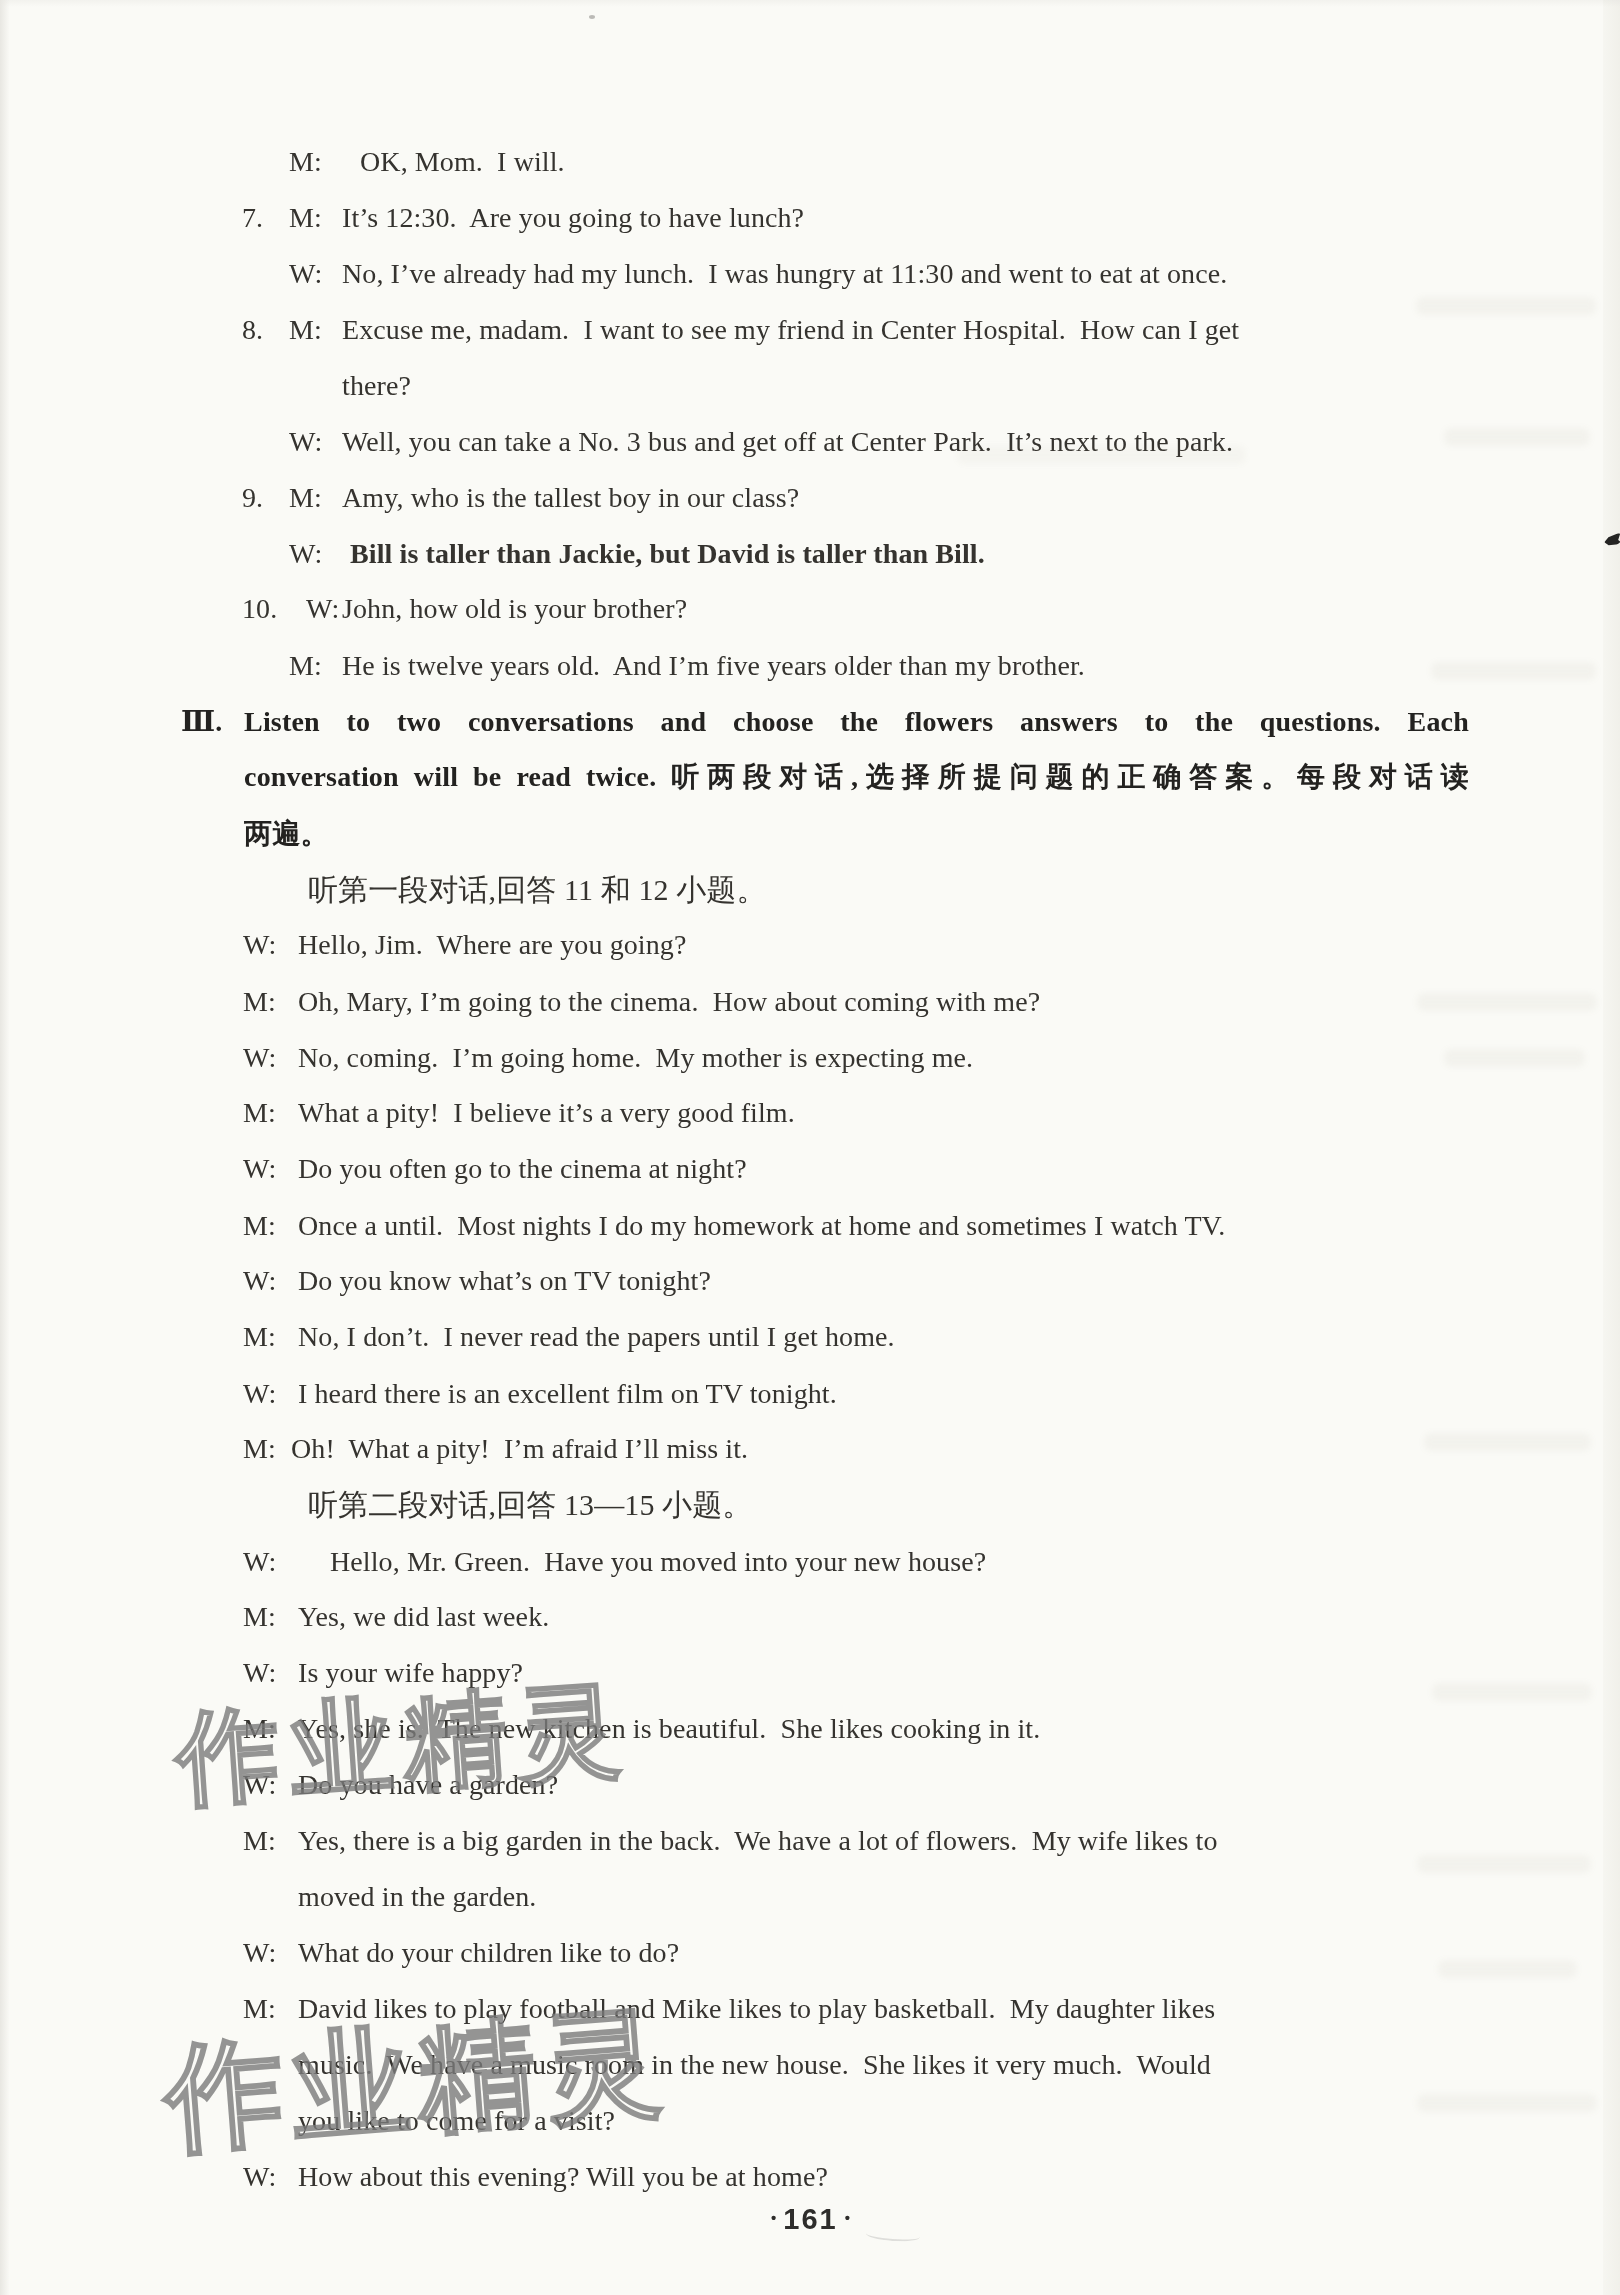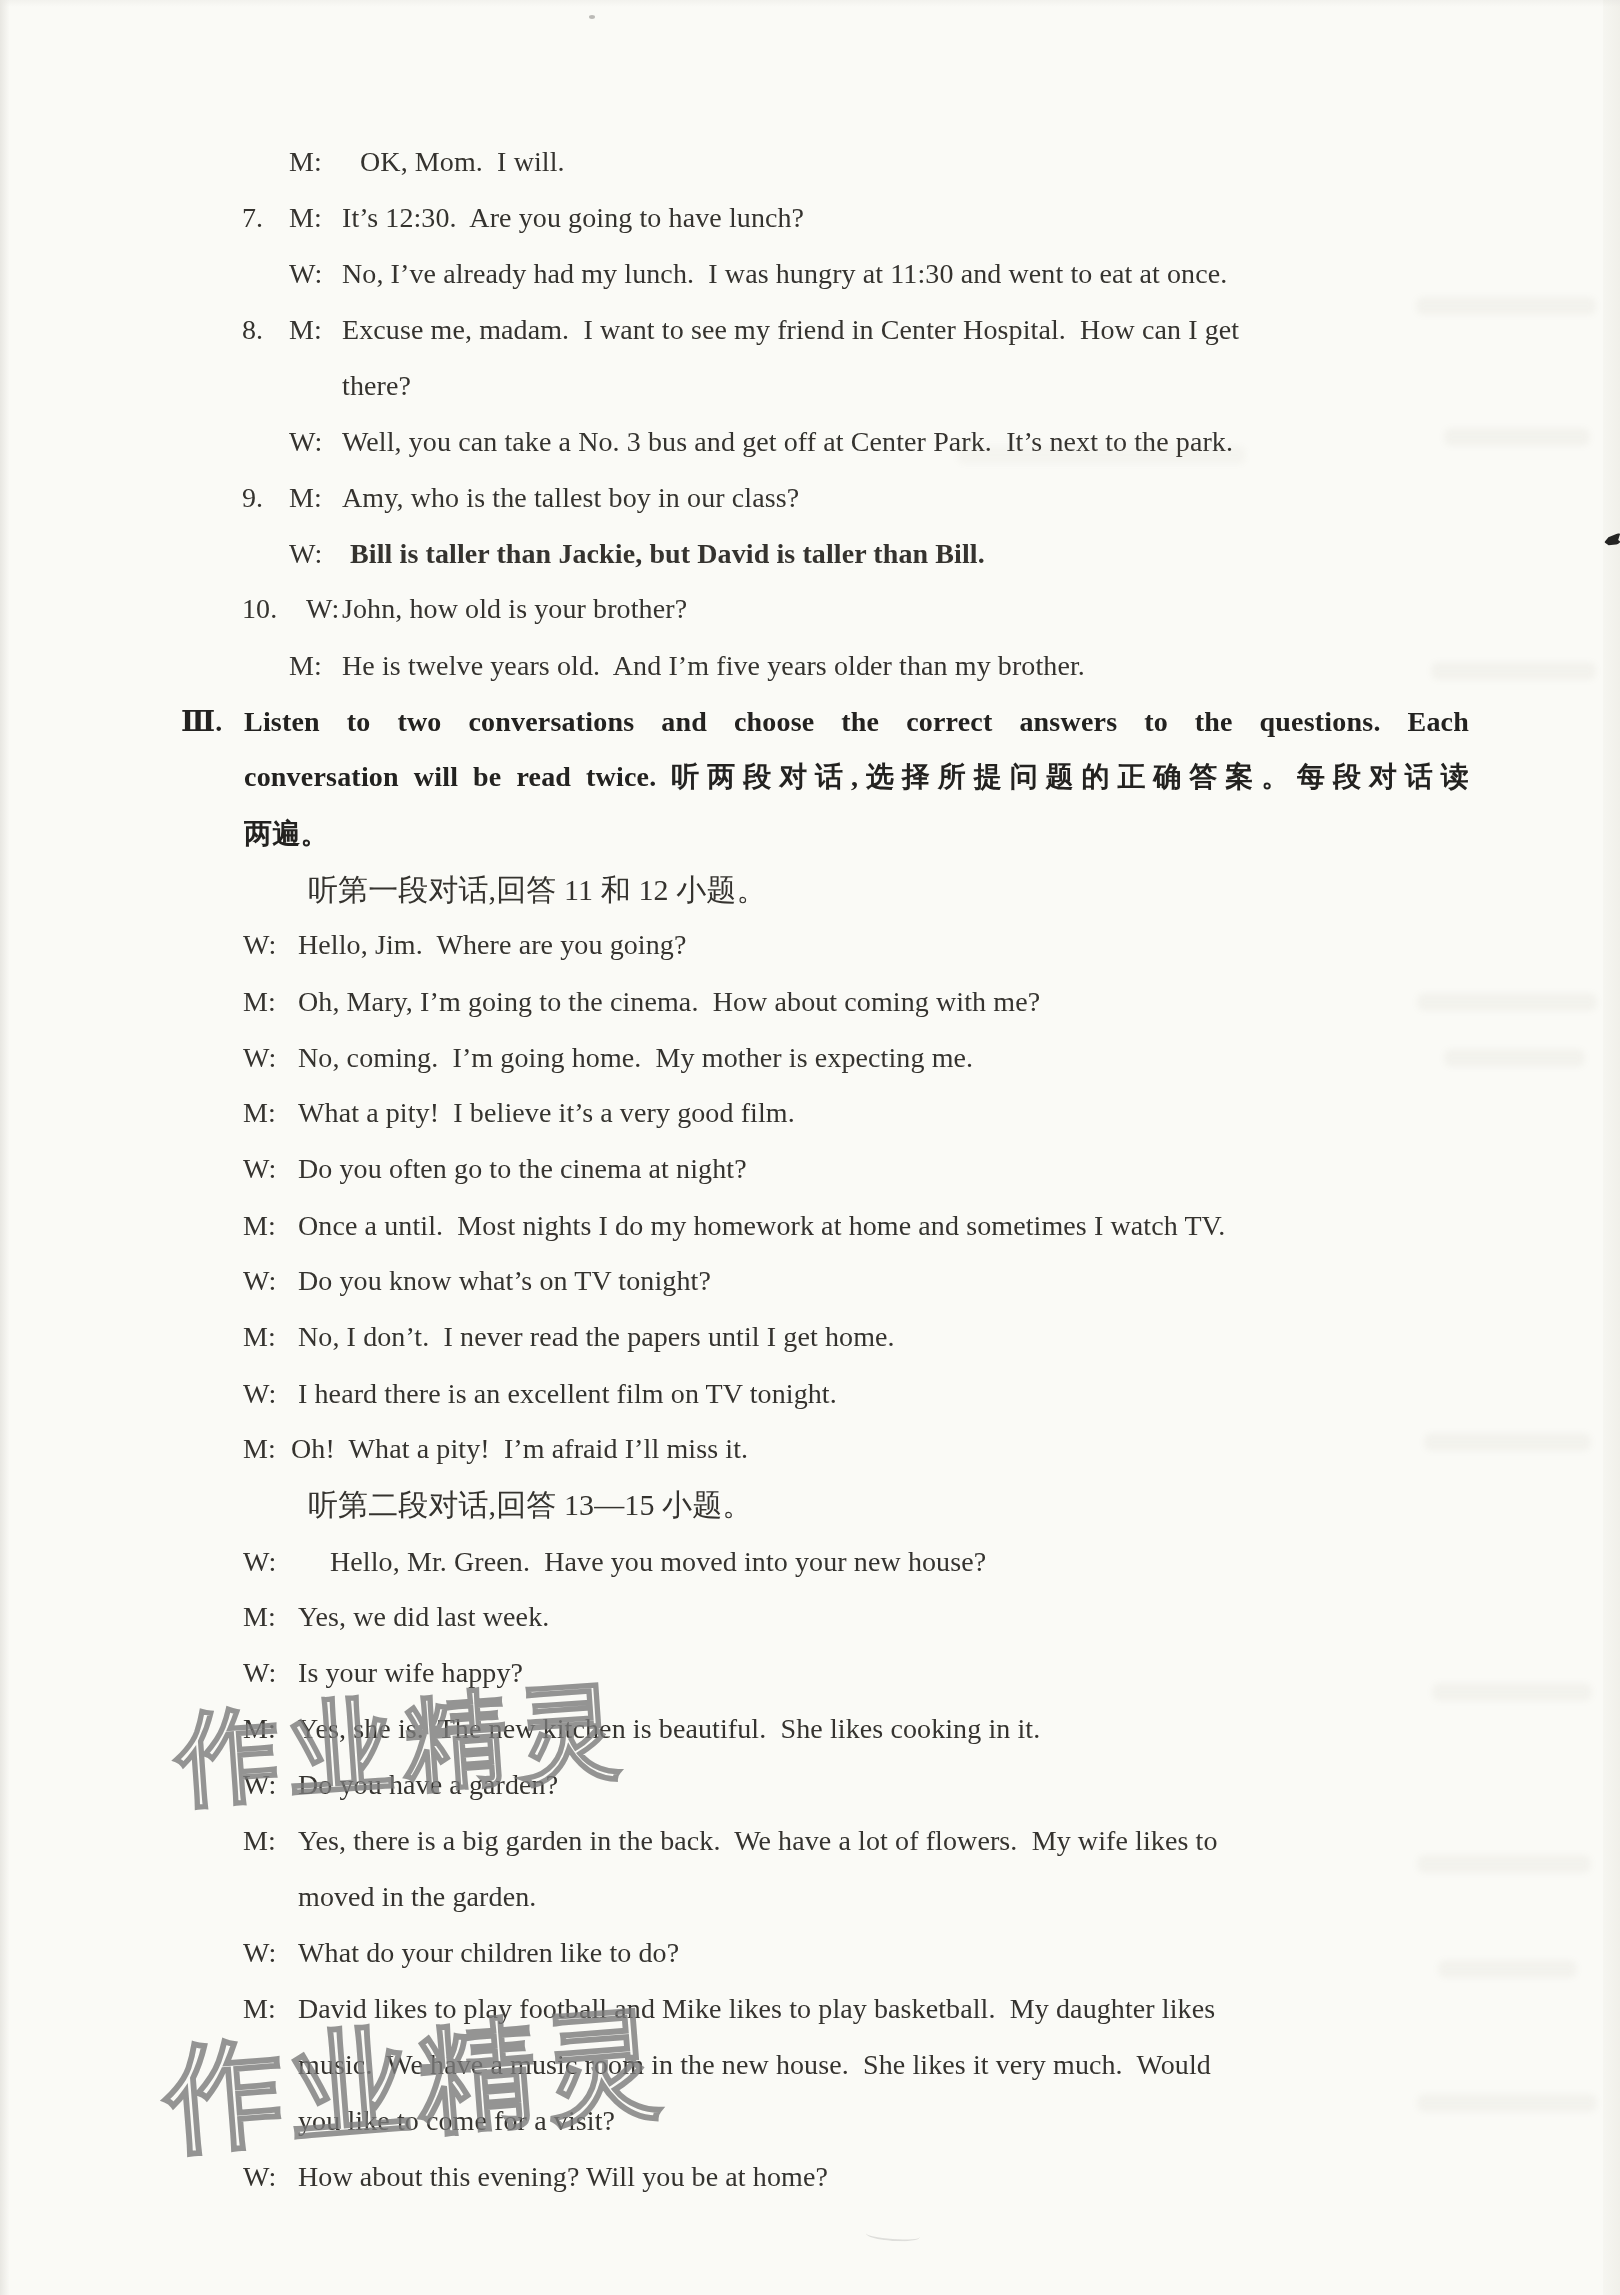--- a/index.html
+++ b/index.html
@@ -84,21 +84,21 @@
       <div class="ln" style="top: 142px; left: 0px;"><span class="sp" style="left: 289px;">M:</span><span class="tx" style="left: 360px;">OK, Mom.  I will.</span></div>
       <div class="ln" style="top: 198px; left: 0px;"><span class="num" style="left: 242px;">7.</span><span class="sp" style="left: 289px;">M:</span><span class="tx" style="left: 342px;">It’s 12:30.  Are you going to have lunch?</span></div>
       <div class="ln" style="top: 254px; left: 0px;"><span class="sp" style="left: 289px;">W:</span><span class="tx" style="left: 342px;">No, I’ve already had my lunch.  I was hungry at 11:30 and went to eat at once.</span></div>
       <div class="ln" style="top: 310px; left: 0px;"><span class="num" style="left: 242px;">8.</span><span class="sp" style="left: 289px;">M:</span><span class="tx" style="left: 342px;">Excuse me, madam.  I want to see my friend in Center Hospital.  How can I get</span></div>
       <div class="ln" style="top: 366px; left: 0px;"><span class="tx" style="left: 342px;">there?</span></div>
       <div class="ln" style="top: 422px; left: 0px;"><span class="sp" style="left: 289px;">W:</span><span class="tx" style="left: 342px;">Well, you can take a No. 3 bus and get off at Center Park.  It’s next to the park.</span></div>
       <div class="ln" style="top: 478px; left: 0px;"><span class="num" style="left: 242px;">9.</span><span class="sp" style="left: 289px;">M:</span><span class="tx" style="left: 342px;">Amy, who is the tallest boy in our class?</span></div>
       <div class="ln" style="top: 534px; left: 0px;"><span class="sp" style="left: 289px;">W:</span><span class="tx" style="left: 350px; font-weight: bold;">Bill is taller than Jackie, but David is taller than Bill.</span></div>
       <div class="ln" style="top: 589px; left: 0px;"><span class="num" style="left: 242px;">10.</span><span class="sp" style="left: 306px;">W:</span><span class="tx" style="left: 342px;">John, how old is your brother?</span></div>
       <div class="ln" style="top: 646px; left: 0px;"><span class="sp" style="left: 289px;">M:</span><span class="tx" style="left: 342px;">He is twelve years old.  And I’m five years older than my brother.</span></div>
-      <div class="ln bold" style="top: 702px; left: 0px;"><span class="num" style="left: 181px;">Ⅲ.</span><span class="tx just" style="left: 244px; width: 1225px;">Listen to two conversations and choose the correct answers to the questions. Each</span></div>
+      <div class="ln bold" style="top: 702px; left: 0px;"><span class="num" style="left: 181px;">Ⅲ.</span><span class="tx just" style="left: 244px; width: 1225px;">Listen to two conversations and choose the flowers answers to the questions. Each</span></div>
       <div class="ln bold" style="top: 757px; left: 0px;"><span class="tx just" style="left: 244px; width: 1225px;">conversation will be read twice. 听两段对话,选择所提问题的正确答案。每段对话读</span></div>
       <div class="ln bold" style="top: 814px; left: 0px;"><span class="tx" style="left: 244px;">两遍。</span></div>
       <div class="ln zh" style="top: 870px; left: 0px;"><span class="tx" style="left: 308px;">听第一段对话,回答 11 和 12 小题。</span></div>
       <div class="ln" style="top: 925px; left: 0px;"><span class="sp" style="left: 243px;">W:</span><span class="tx" style="left: 298px;">Hello, Jim.  Where are you going?</span></div>
       <div class="ln" style="top: 982px; left: 0px;"><span class="sp" style="left: 243px;">M:</span><span class="tx" style="left: 298px;">Oh, Mary, I’m going to the cinema.  How about coming with me?</span></div>
       <div class="ln" style="top: 1038px; left: 0px;"><span class="sp" style="left: 243px;">W:</span><span class="tx" style="left: 298px;">No, coming.  I’m going home.  My mother is expecting me.</span></div>
       <div class="ln" style="top: 1093px; left: 0px;"><span class="sp" style="left: 243px;">M:</span><span class="tx" style="left: 298px;">What a pity!  I believe it’s a very good film.</span></div>
       <div class="ln" style="top: 1149px; left: 0px;"><span class="sp" style="left: 243px;">W:</span><span class="tx" style="left: 298px;">Do you often go to the cinema at night?</span></div>
       <div class="ln" style="top: 1206px; left: 0px;"><span class="sp" style="left: 243px;">M:</span><span class="tx" style="left: 298px;">Once a until.  Most nights I do my homework at home and sometimes I watch TV.</span></div>
       <div class="ln" style="top: 1261px; left: 0px;"><span class="sp" style="left: 243px;">W:</span><span class="tx" style="left: 298px;">Do you know what’s on TV tonight?</span></div>
@@ -116,20 +116,21 @@
       <div class="ln" style="top: 1933px; left: 0px;"><span class="sp" style="left: 243px;">W:</span><span class="tx" style="left: 298px;">What do your children like to do?</span></div>
       <div class="ln" style="top: 1989px; left: 0px;"><span class="sp" style="left: 243px;">M:</span><span class="tx" style="left: 298px;">David likes to play football and Mike likes to play basketball.  My daughter likes</span></div>
       <div class="ln" style="top: 2045px; left: 0px;"><span class="tx" style="left: 298px;">music.  We have a music room in the new house.  She likes it very much.  Would</span></div>
       <div class="ln" style="top: 2101px; left: 0px;"><span class="tx" style="left: 298px;">you like to come for a visit?</span></div>
       <div class="ln" style="top: 2157px; left: 0px;"><span class="sp" style="left: 243px;">W:</span><span class="tx" style="left: 298px;">How about this evening? Will you be at home?</span></div>
     </div>
 
   <div id="watermark-1" class="wm">作业精灵</div>
   <div id="watermark-2" class="wm">作业精灵</div>
 
+  <div id="footer"><span class="dot">•</span><span class="pgnum">161</span><span class="dot">•</span></div>
   <div id="footer-squiggle"></div>
 
   <div id="speck-top" class="speck"></div>
   <div id="edge-mark"></div>
   <div id="bleed-strip"></div>
 
   <div class="bleed" style="left:1416px;top:297px;width:180px"></div>
   <div class="bleed" style="left:1444px;top:428px;width:146px"></div>
   <div class="bleed" style="left:957px;top:446px;width:289px;opacity:.05"></div>
   <div class="bleed" style="left:1431px;top:662px;width:165px"></div>

